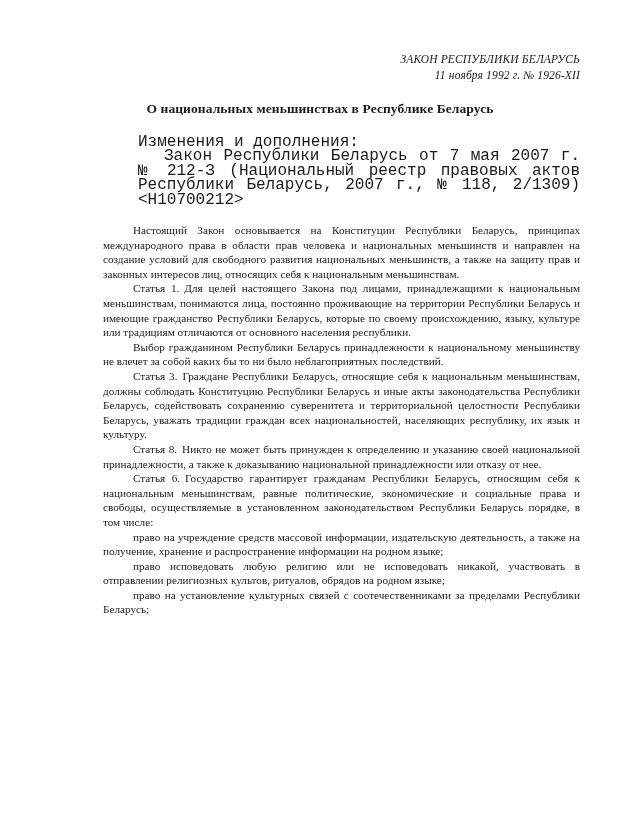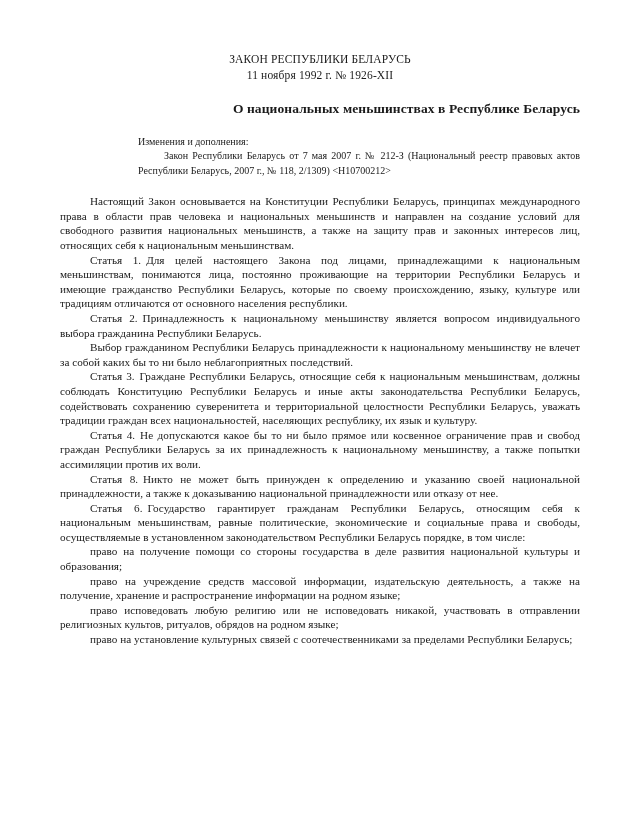--- a/index.html
+++ b/index.html
@@ -16,56 +16,59 @@
   }
   .page {
     position: relative;
     width: 640px;
     height: 828px;
     background: #ffffff;
     box-sizing: border-box;
     padding: 52px 60px 0 60px;
   }
   .doc-header {
-    text-align: center;
+    text-align: right;
     font-size: 11.5px;
     line-height: 15.5px;
     letter-spacing: 0.15px;
+    font-style: italic;
   }
   .doc-header .law-line {
     display: block;
   }
   .doc-title {
-    text-align: right;
+    text-align: center;
     font-size: 13.5px;
     font-weight: bold;
     margin-top: 18px;
     margin-bottom: 0;
     letter-spacing: 0.1px;
   }
   .amendments {
     margin-top: 18px;
     margin-left: 78px;
-    font-size: 10px;
+    font-size: 16px;
     line-height: 14.4px;
     text-align: justify;
+    font-family: Liberation Mono, monospace;
   }
   .amendments p {
     margin: 0;
     text-indent: 26px;
   }
   .amendments p.no-indent {
     text-indent: 0;
   }
   .body-text {
     margin-top: 16px;
     font-size: 11.2px;
     line-height: 14.6px;
     text-align: justify;
     text-justify: inter-word;
+    margin-left: 43px;
   }
   .body-text p {
     margin: 0;
     text-indent: 30px;
   }
   .art {
     font-weight: normal;
   }
   .art-sp {
     display: inline-block;
@@ -88,32 +91,29 @@
     <p class="no-indent">Изменения и дополнения:</p>
     <p>Закон Республики Беларусь от 7 мая 2007 г. № 212-З (Национальный реестр правовых актов Республики Беларусь, 2007 г., № 118, 2/1309) &lt;H10700212&gt;</p>
   </div>
 
   <div class="body-text">
 
     <p>Настоящий Закон основывается на Конституции Республики Беларусь, принципах международного права в области прав человека и национальных меньшинств и направлен на создание условий для свободного развития национальных меньшинств, а также на защиту прав и законных интересов лиц, относящих себя к национальным меньшинствам.</p>
 
     <p><span class="art">Статья 1.</span><span class="art-sp"></span><span>Для целей настоящего Закона под лицами, принадлежащими к национальным меньшинствам, понимаются лица, постоянно проживающие на территории Республики Беларусь и имеющие гражданство Республики Беларусь, которые по своему происхождению, языку, культуре или традициям отличаются от основного населения республики.</span></p>
 
-    <p><span class="art">Статья 2.</span><span class="art-sp"></span><span>Принадлежность к национальному меньшинству является вопросом индивидуального выбора гражданина Республики Беларусь.</span></p>
 
     <p>Выбор гражданином Республики Беларусь принадлежности к национальному меньшинству не влечет за собой каких бы то ни было неблагоприятных последствий.</p>
 
     <p><span class="art">Статья 3.</span><span class="art-sp"></span><span>Граждане Республики Беларусь, относящие себя к национальным меньшинствам, должны соблюдать Конституцию Республики Беларусь и иные акты законодательства Республики Беларусь, содействовать сохранению суверенитета и территориальной целостности Республики Беларусь, уважать традиции граждан всех национальностей, населяющих республику, их язык и культуру.</span></p>
 
-    <p><span class="art">Статья 4.</span><span class="art-sp"></span><span>Не допускаются какое бы то ни было прямое или косвенное ограничение прав и свобод граждан Республики Беларусь за их принадлежность к национальному меньшинству, а также попытки ассимиляции против их воли.</span></p>
 
     <p><span class="art">Статья 8.</span><span class="art-sp"></span><span>Никто не может быть принужден к определению и указанию своей национальной принадлежности, а также к доказыванию национальной принадлежности или отказу от нее.</span></p>
 
     <p><span class="art">Статья 6.</span><span class="art-sp"></span><span>Государство гарантирует гражданам Республики Беларусь, относящим себя к национальным меньшинствам, равные политические, экономические и социальные права и свободы, осуществляемые в установленном законодательством Республики Беларусь порядке, в том числе:</span></p>
 
-    <p>право на получение помощи со стороны государства в деле развития национальной культуры и образования;</p>
     <p>право на учреждение средств массовой информации, издательскую деятельность, а также на получение, хранение и распространение информации на родном языке;</p>
     <p>право исповедовать любую религию или не исповедовать никакой, участвовать в отправлении религиозных культов, ритуалов, обрядов на родном языке;</p>
     <p>право на установление культурных связей с соотечественниками за пределами Республики Беларусь;</p>
 
   </div>
 
 </div>
 
 </body></html>

